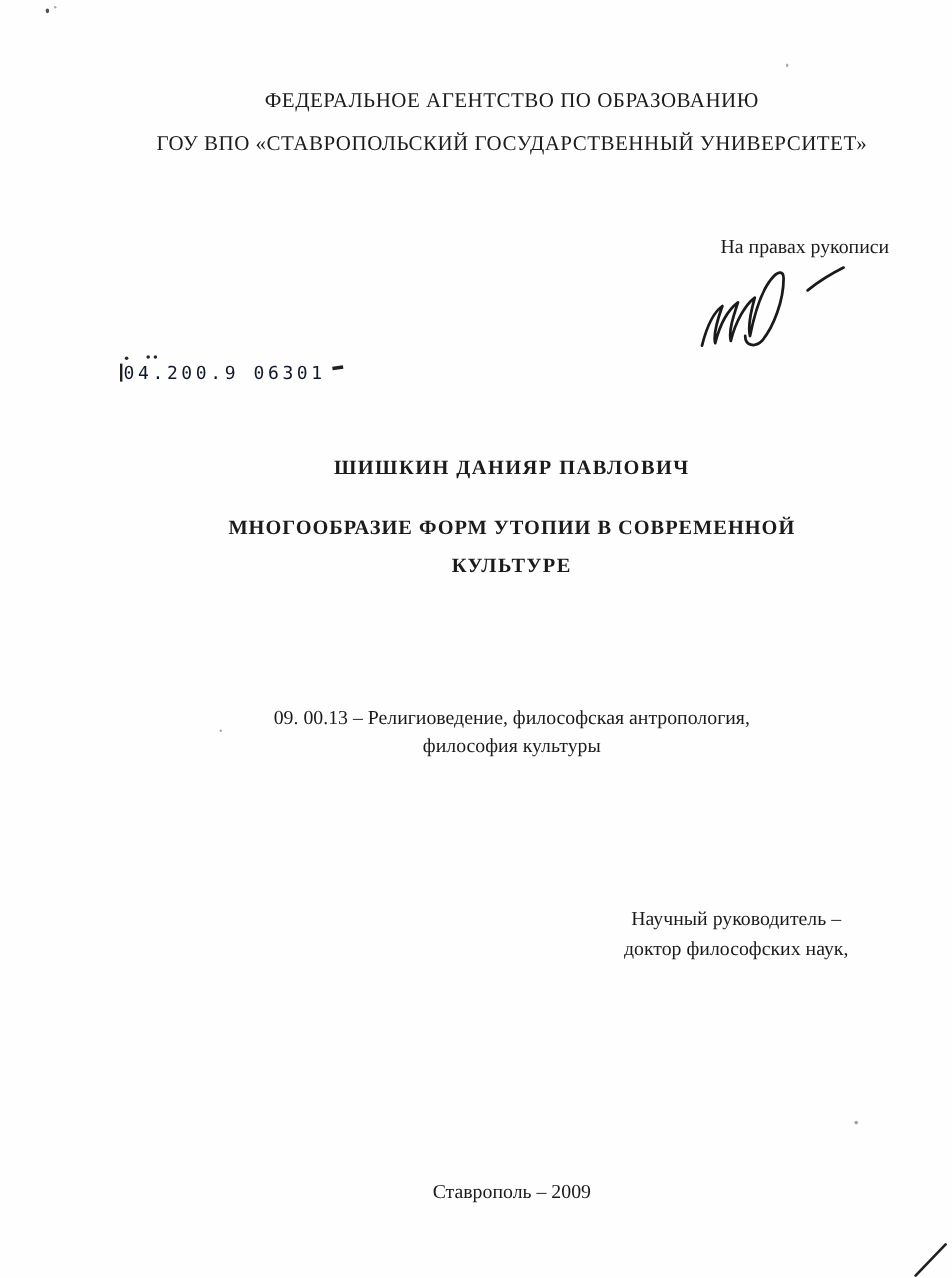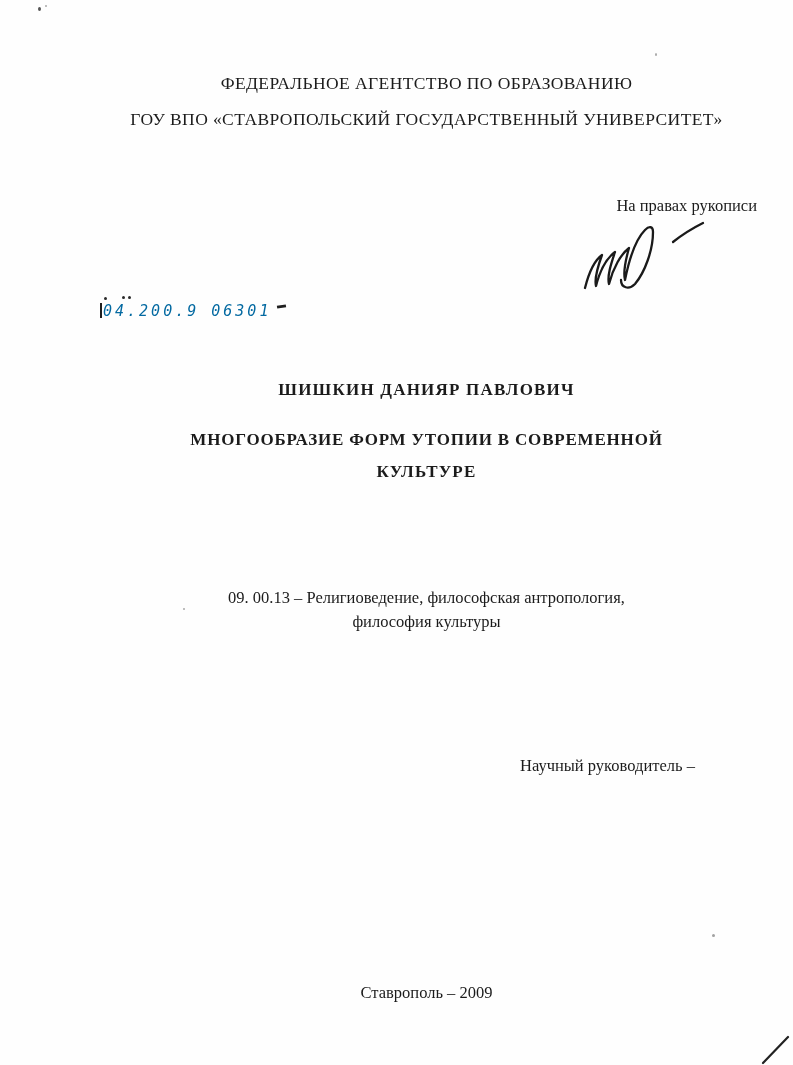--- a/index.html
+++ b/index.html
@@ -31,39 +31,38 @@
     text-align: center;
     white-space: nowrap;
   }
   .header-line {
     font-size: 17.5px;
     letter-spacing: 0.4px;
   }
   .manuscript-note {
     position: absolute;
     top: 196px;
-    right: 36px;
+    right: 52px;
     font-size: 16.5px;
     text-align: center;
   }
   .signature-svg {
     position: absolute;
     left: 575px;
     top: 210px;
   }
   .stamp {
     position: absolute;
     left: 100px;
     top: 302px;
     font-family: "DejaVu Sans Mono", monospace;
     font-size: 15px;
     letter-spacing: 3px;
-    color: #0369a1;
+    color: #0f172a;
     white-space: nowrap;
-    font-style: italic;
   }
   .stamp-bar {
     display: inline-block;
     width: 2px;
     height: 15px;
     background: #1f1f1f;
     margin-right: 1px;
     vertical-align: -2px;
   }
   .stamp-dash {
@@ -169,15 +168,16 @@
 
   <div class="stamp">
     <div class="stamp-dot" style="left:4px; top:-5px; width:3px; height:3px;"></div>
     <div class="stamp-dot" style="left:22px; top:-6px; width:3px; height:3px;"></div>
     <div class="stamp-dot" style="left:28px; top:-6px; width:3px; height:3px;"></div>
     <span class="stamp-bar"></span><span>04.200.9 06301</span><span class="stamp-dash"></span>
   </div>
 
   <div class="supervisor">
     <div>Научный руководитель –</div>
+    <div>доктор философских наук,</div>
   </div>
 
 </div>
 
 </body></html>

